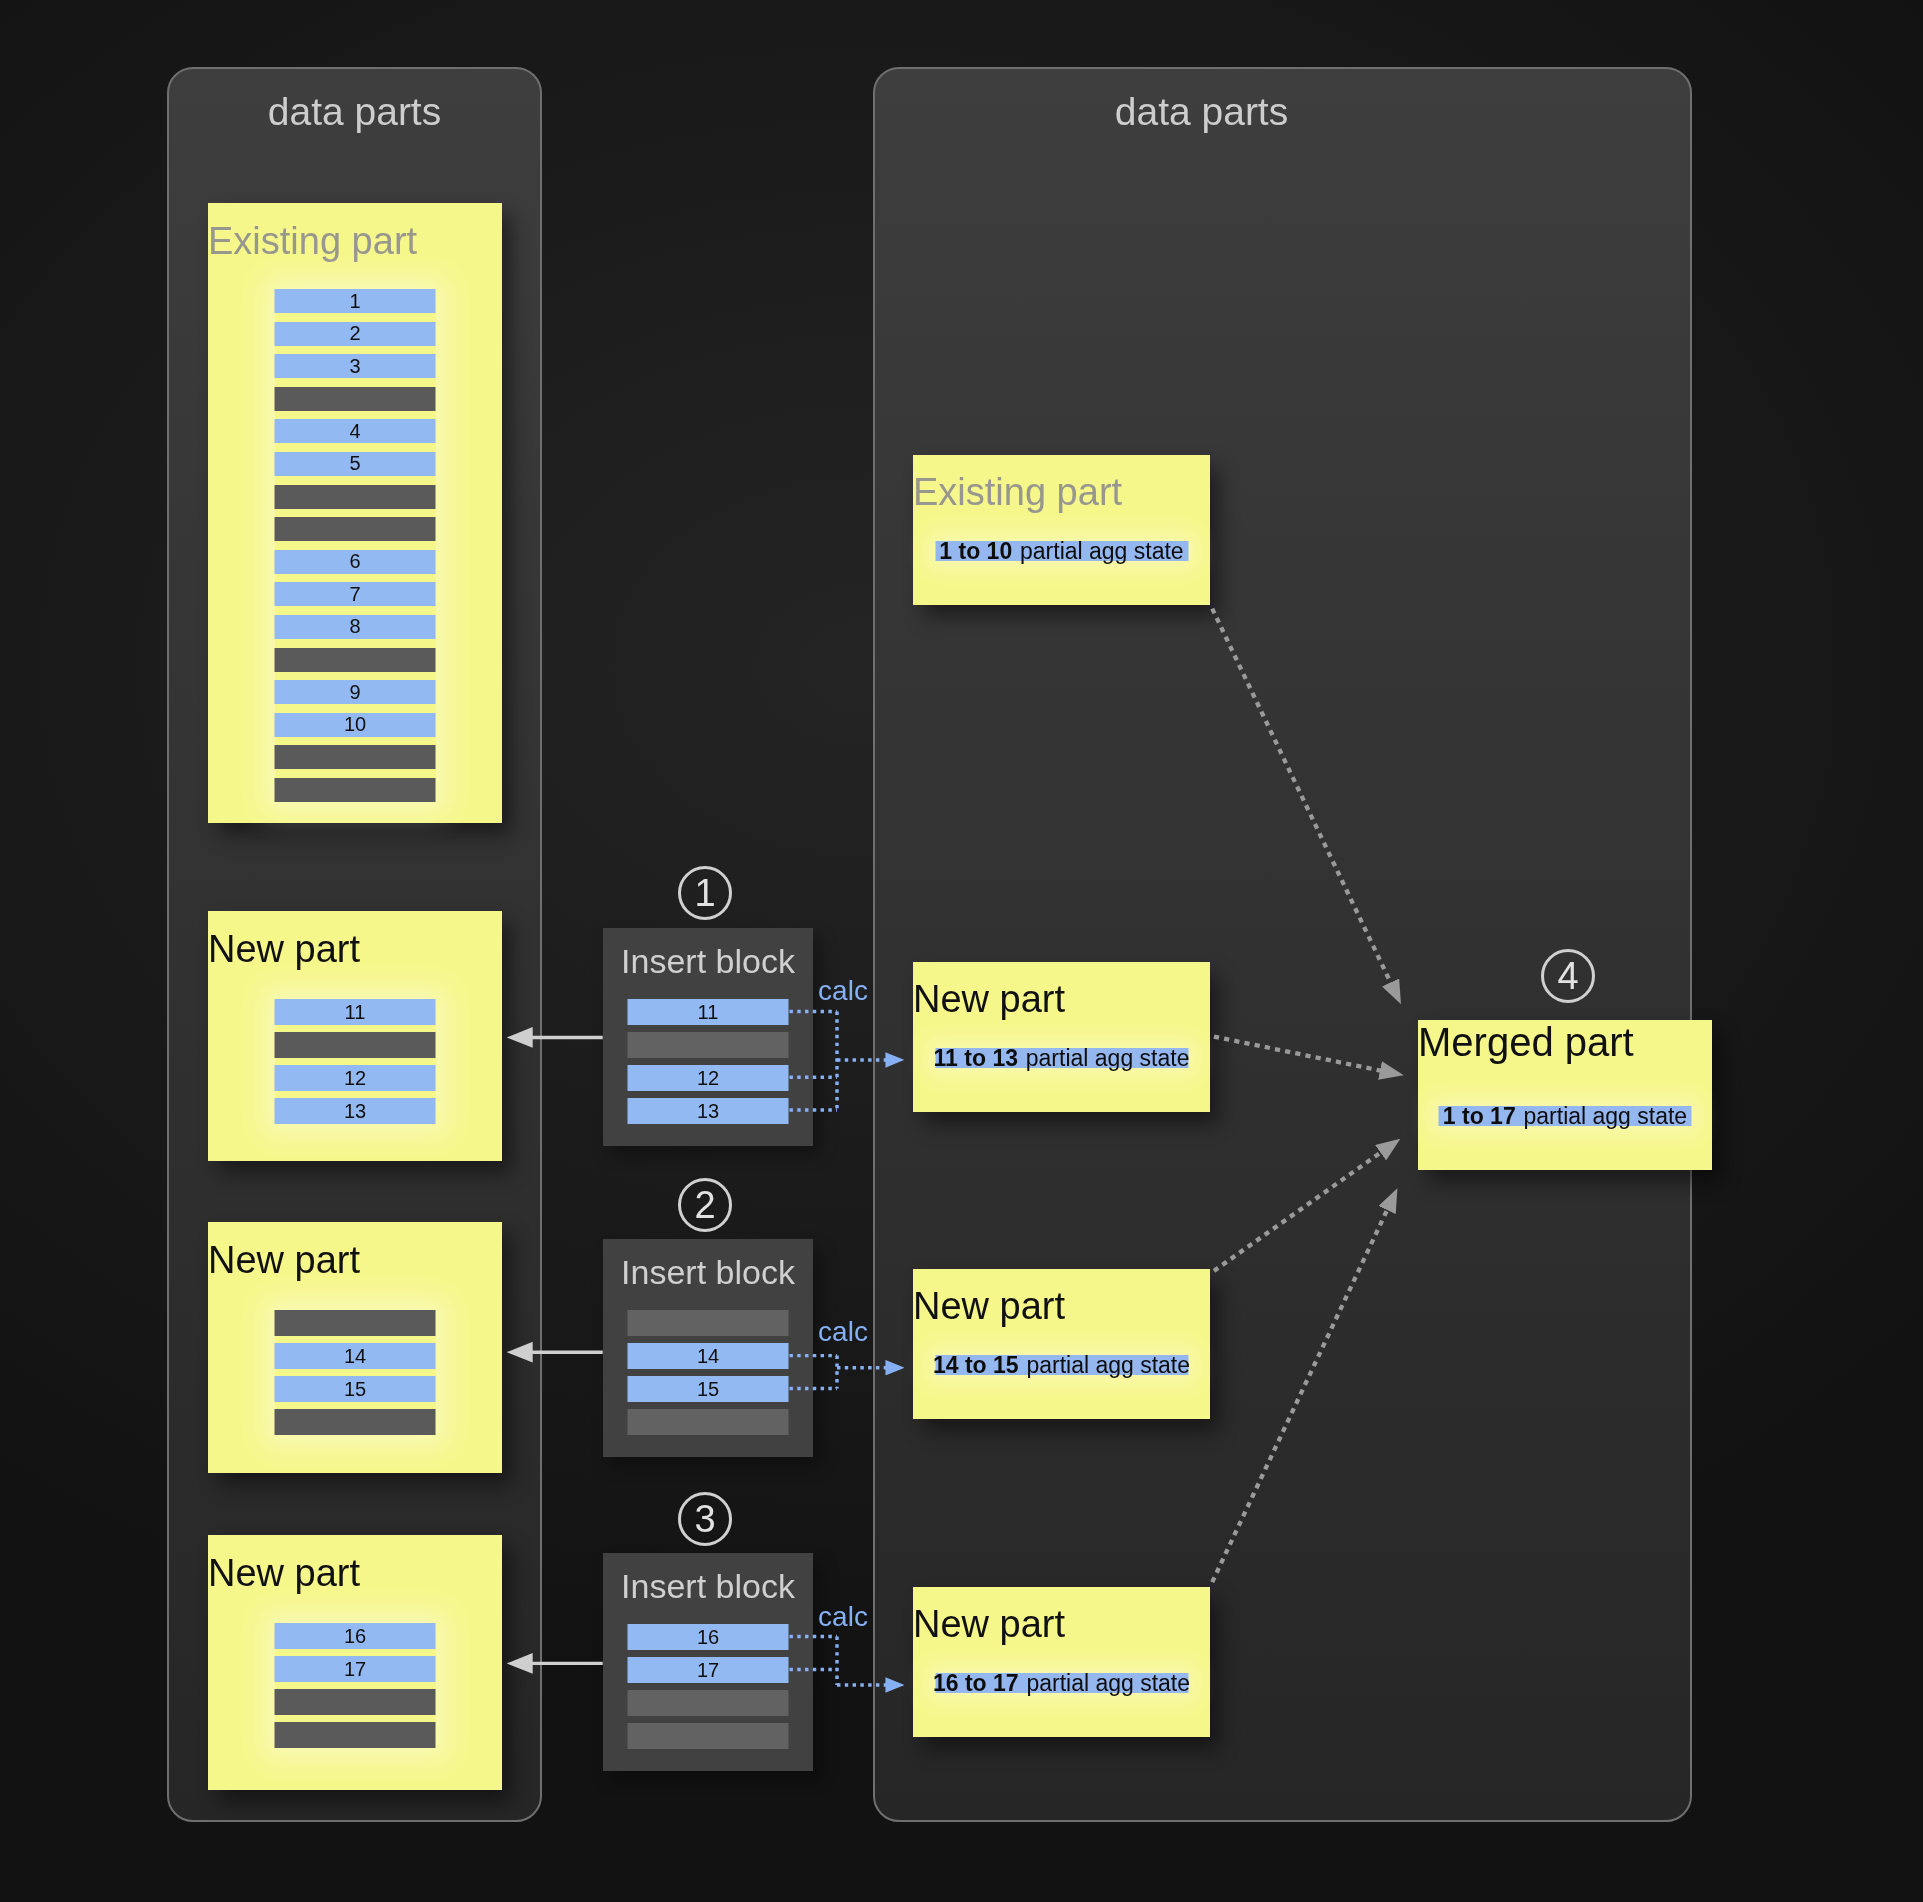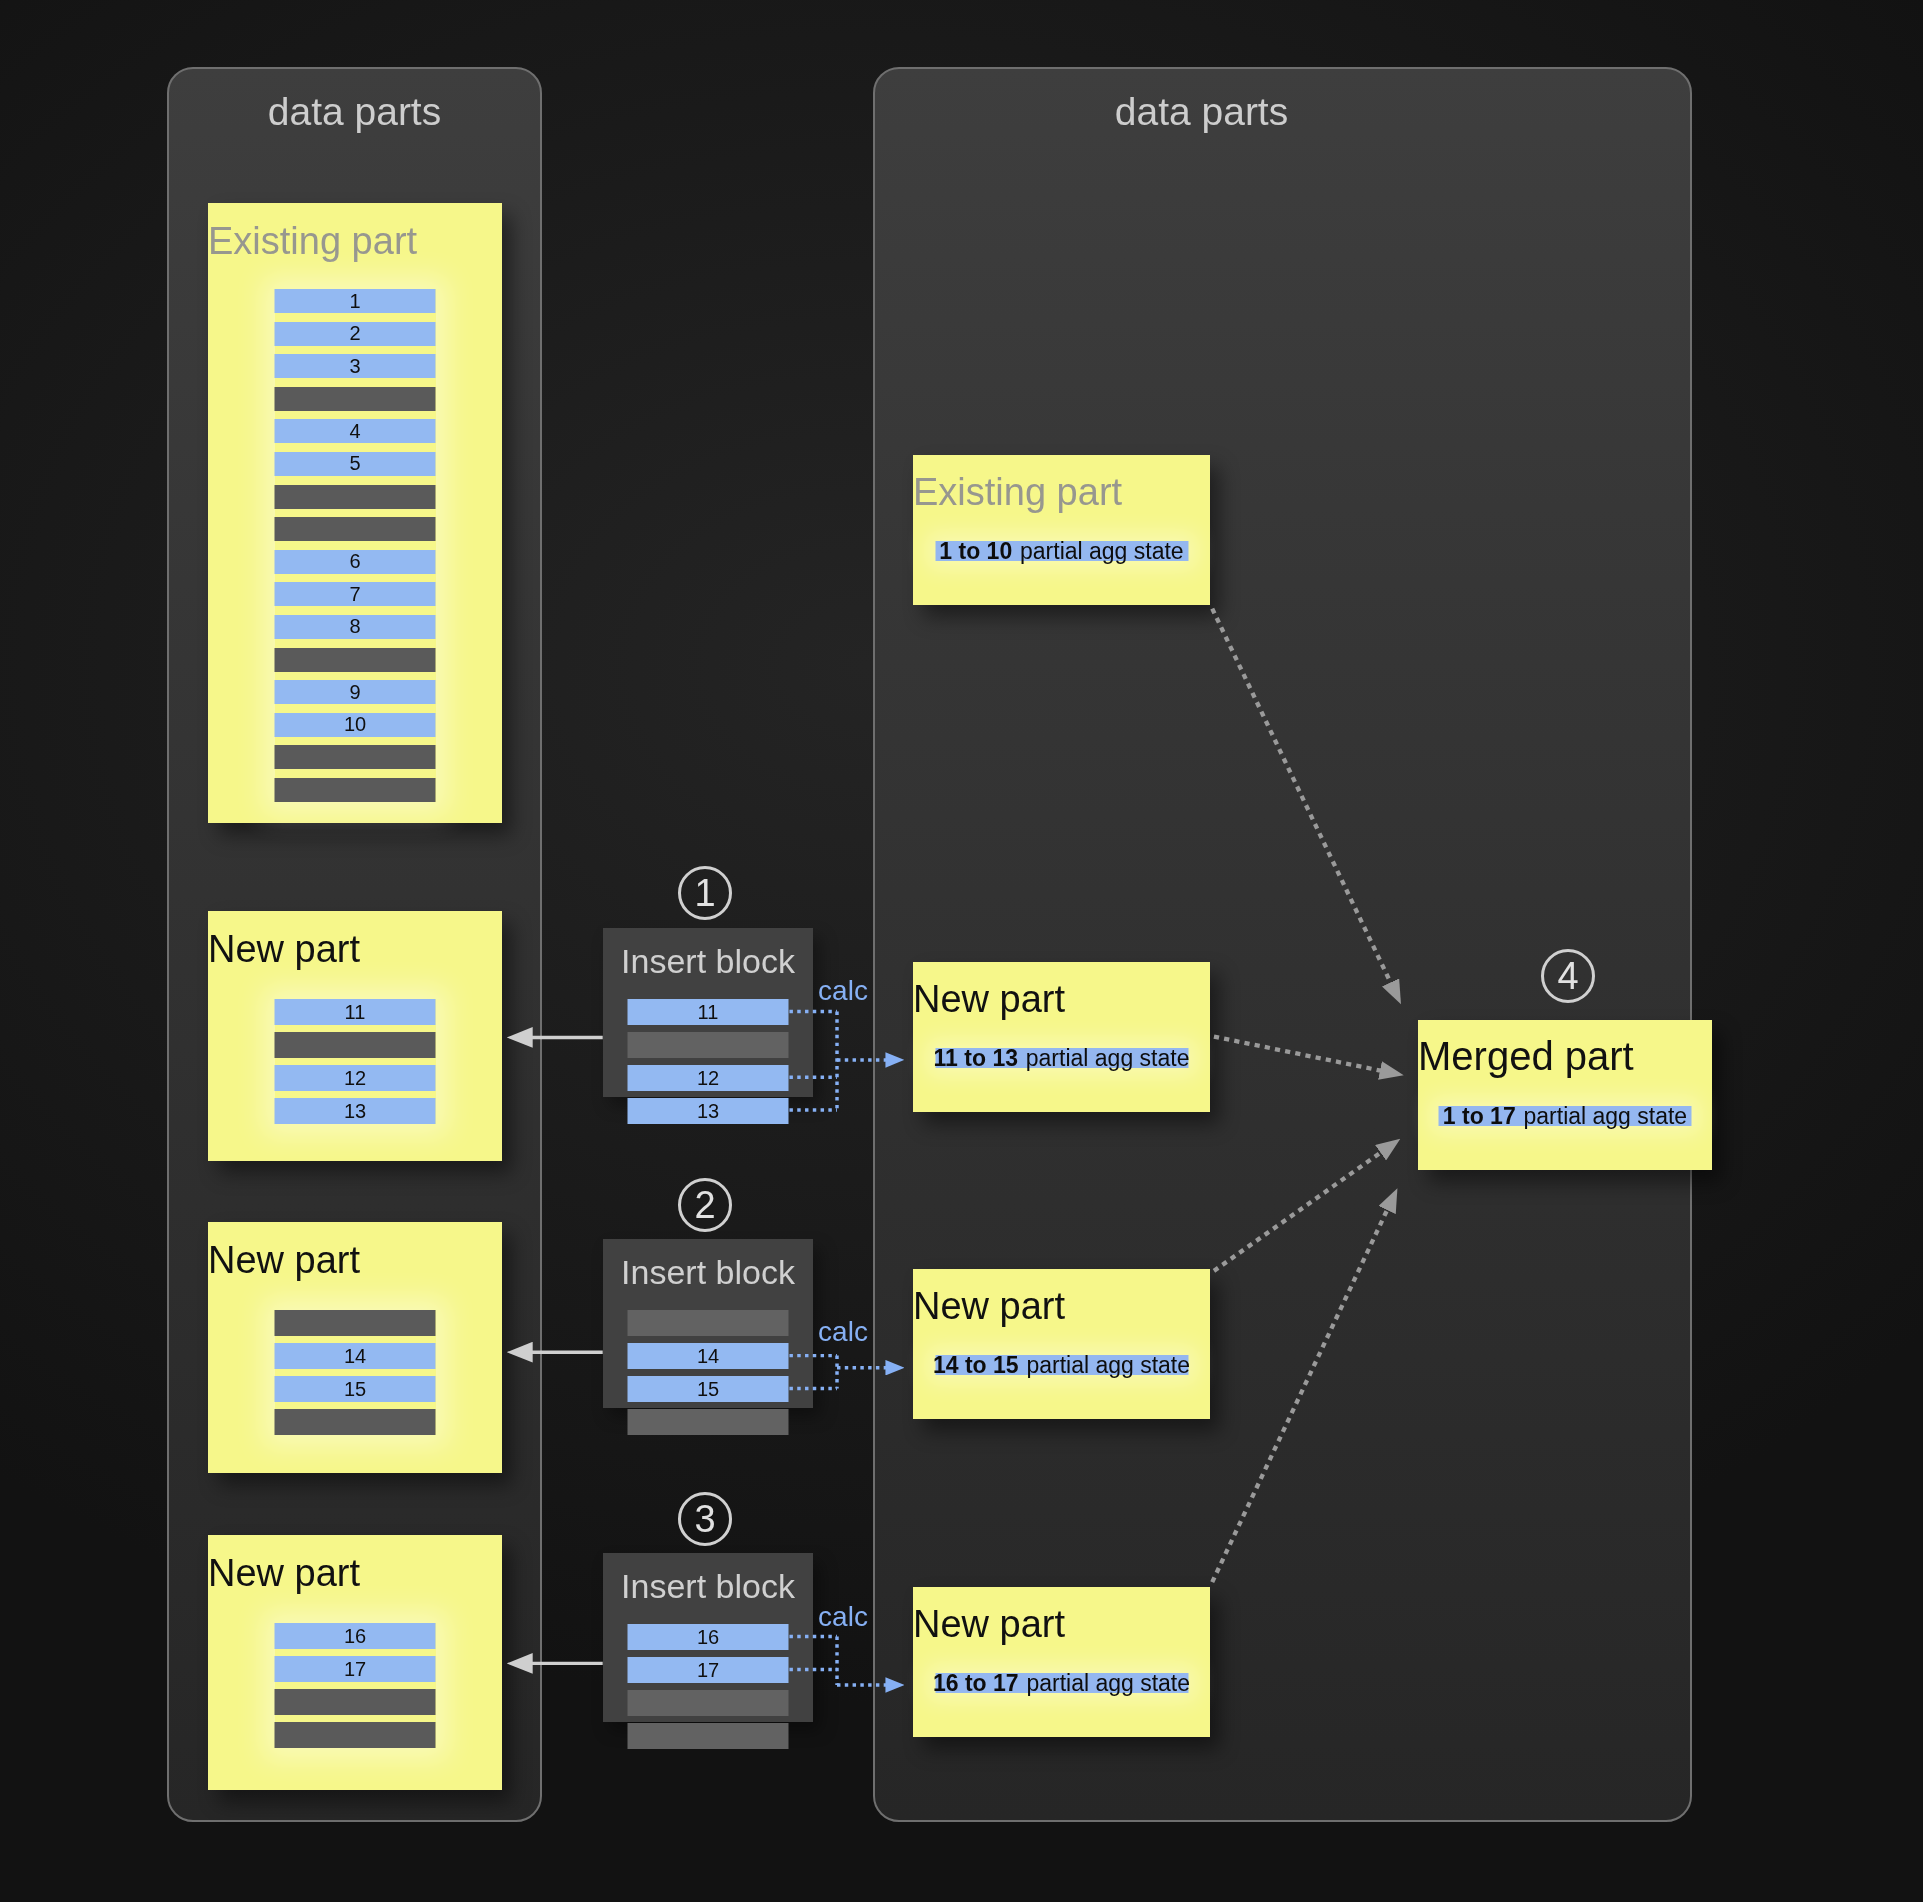--- a/index.html
+++ b/index.html
@@ -54,21 +54,21 @@
   .rows .row.gray{background:var(--rowgray);}
   .rows.r-existing{top:86px;gap:8.6px;}
   .rows.r-existing .row{height:24px;}
   .rows.r-new{top:88px;gap:7px;}
   .rows.r-new .row{height:26px;}
   .rows.r-block{top:71px;gap:7px;box-shadow:none;}
   .rows.r-block .row{height:26px;}
   .rows.r-block .row.gray{background:var(--blockrowgray);}
 
   .iblock{
-    position:absolute;left:603px;width:210px;height:169px;background:#414141;
+    position:absolute;left:603px;width:210px;height:218px;background:#414141;
     box-shadow:7px 8.6px 15.6px rgba(0,0,0,0.35);box-sizing:border-box;
   }
   .iblock .iblock-title{
     text-align:center;font-size:34px;color:#d0d0d0;margin-top:14px;
   }
 
   .band{
     position:absolute;left:50%;transform:translateX(-50%);top:86px;width:253px;height:20px;
     background:var(--band);display:flex;align-items:center;justify-content:center;
     font-size:23px;color:#0d0d0d;white-space:nowrap;
@@ -222,21 +222,21 @@
 <div class="ypart" style="left:913px;top:1587px;width:297px;height:150px;">
   <div class="part-title" style="margin-top:15.6px;">New part</div>
   <div class="band">
     <span class="rng">16 to 17</span>
     <span class="st">partial agg state</span>
   </div>
 </div>
 
 <div class="step-circle" style="left:1541px;top:949px;">4</div>
 <div class="ypart" style="left:1418px;top:1020px;width:294px;height:150px;">
-  <div class="part-title" style="margin-top:14px;font-size:40px;">Merged part</div>
+  <div class="part-title" style="margin-top:0;font-size:40px;">Merged part</div>
   <div class="band">
     <span class="rng">1 to 17</span>
     <span class="st">partial agg state</span>
   </div>
 </div>
 
 <svg class="overlay" width="1923" height="1902" viewBox="0 0 2224 2200">
   <defs>
     <marker id="mLight" markerUnits="userSpaceOnUse" markerWidth="30" markerHeight="24" refX="6" refY="12" orient="auto">
       <path class="m-light" d="M0,0 L30,12 L0,24 z"></path>

